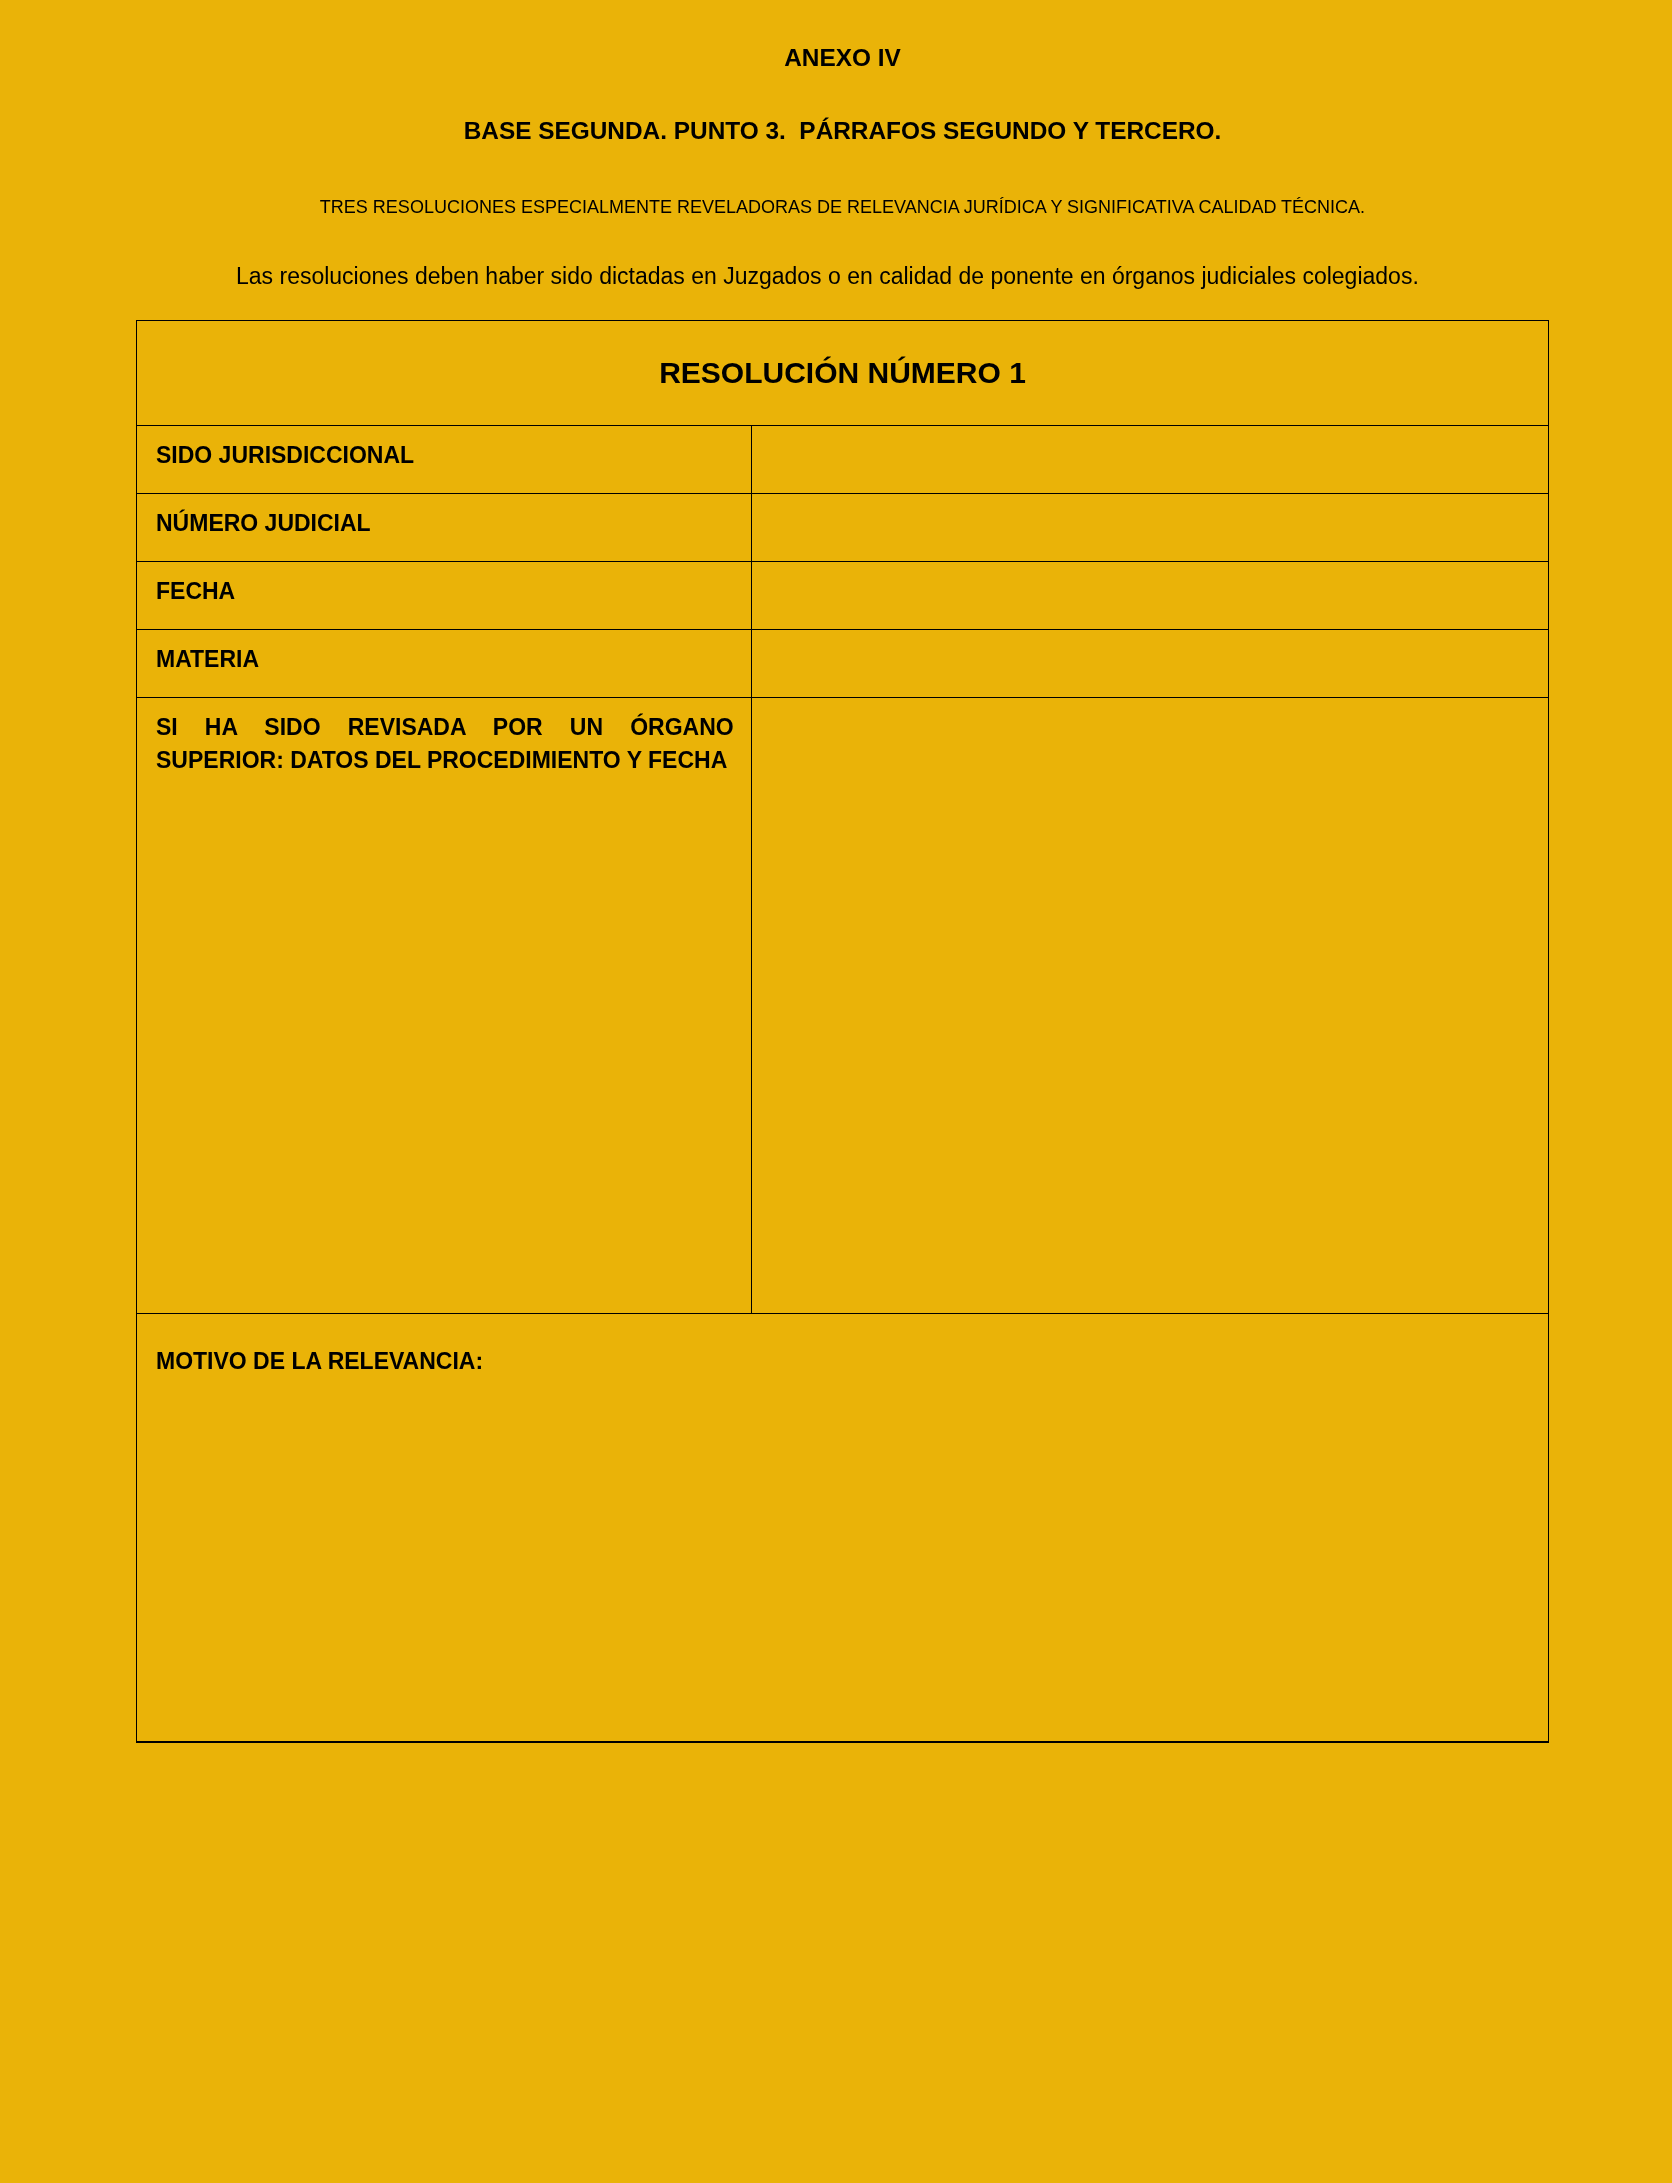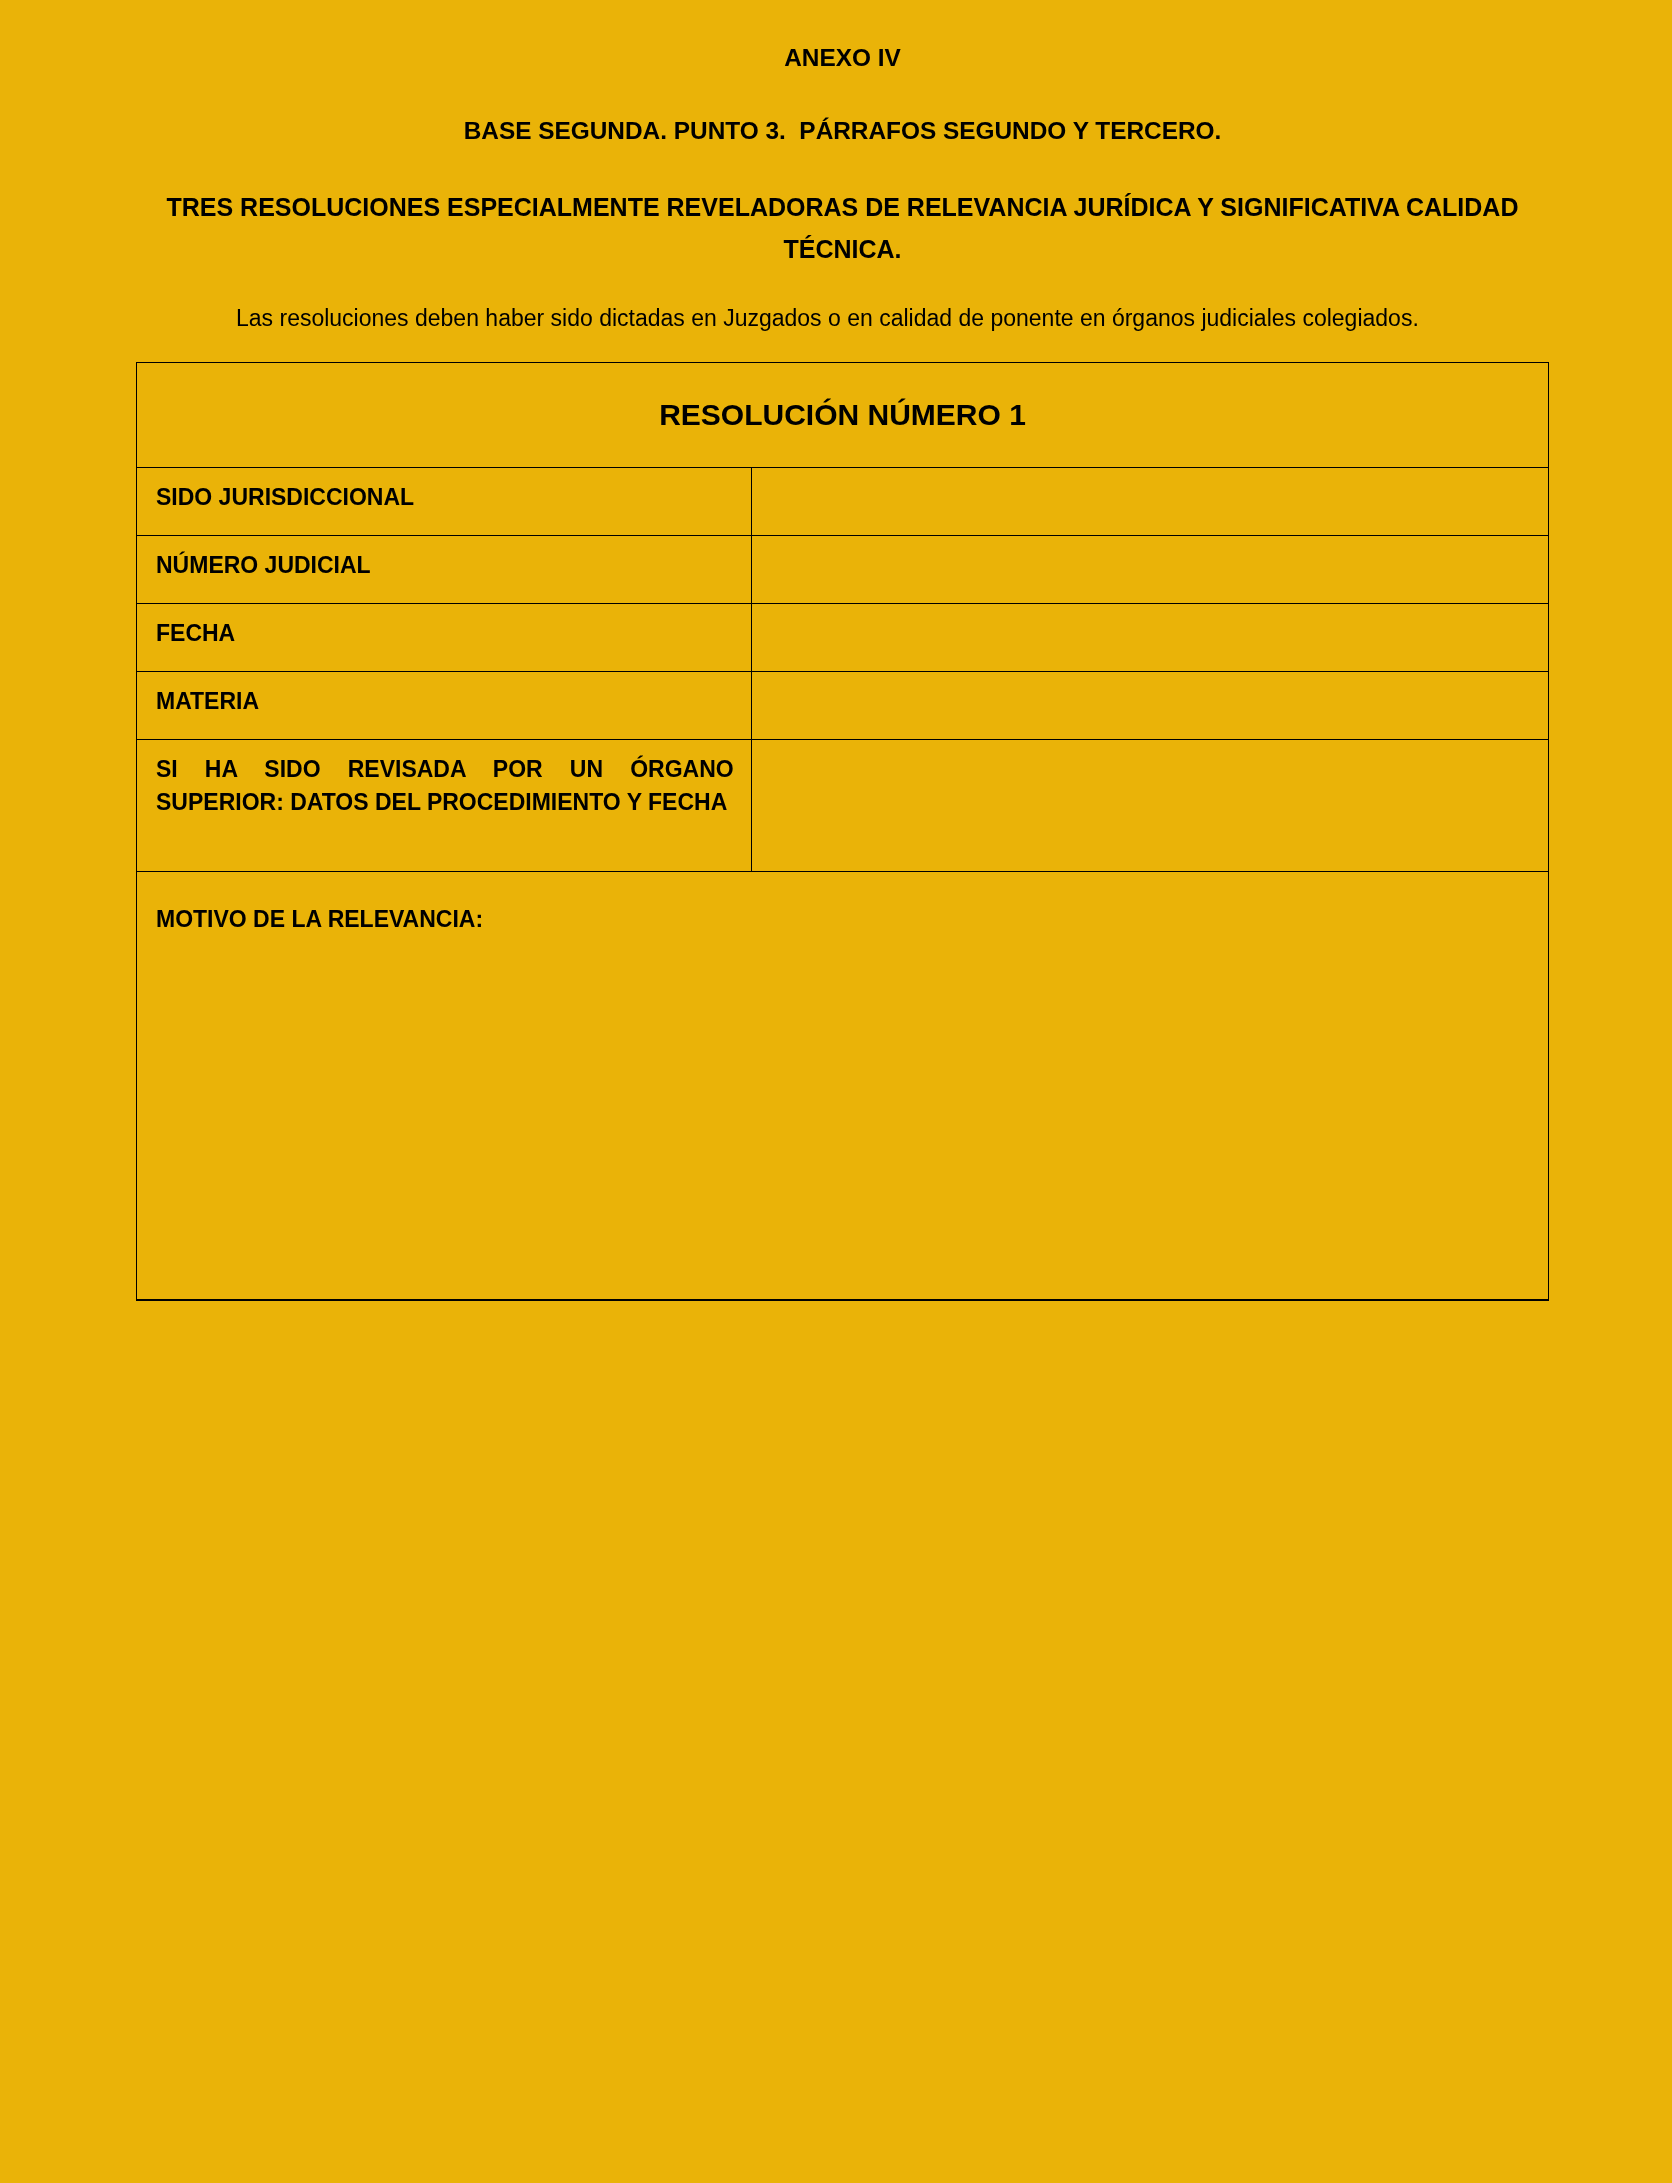--- a/index.html
+++ b/index.html
@@ -28,22 +28,22 @@
     margin-top: 40px;
     text-align: center;
     font-size: 24.4px;
     font-weight: bold;
     line-height: 33px;
     white-space: pre-wrap;
   }
   .main-heading {
     margin-top: 39px;
     text-align: center;
-    font-size: 25px;
-    font-weight: bold;
+    font-size: 18px;
+    font-weight: normal;
     line-height: 42px;
   }
   .intro-note {
     margin-top: 31px;
     margin-left: 100px;
     margin-right: 31px;
     font-size: 23px;
     line-height: 35px;
   }
   .res-table {
@@ -69,21 +69,21 @@
     flex: 0 0 615px;
     border-right: 1.6px solid #000000;
     padding: 12.6px 17.3px 9.4px 19px;
     font-size: 23px;
     font-weight: bold;
     line-height: 33px;
   }
   .t-label.justify { text-align: justify; }
   .t-value { flex: 1 1 auto; }
   .row-sm  { min-height: 68px; }
-  .row-tall { min-height: 132px; }
+  .row-tall { min-height: 132px; flex-direction: column; }
   .t-section {
     border-bottom: 1.6px solid #000000;
     padding: 31px 19px 0 19px;
   }
   .t-section.last { border-bottom: none; }
   .sec-motivo   { height: 428px; }
   .sec-analisis { height: 747px; }
   .section-label {
     font-size: 23px;
     font-weight: bold;

